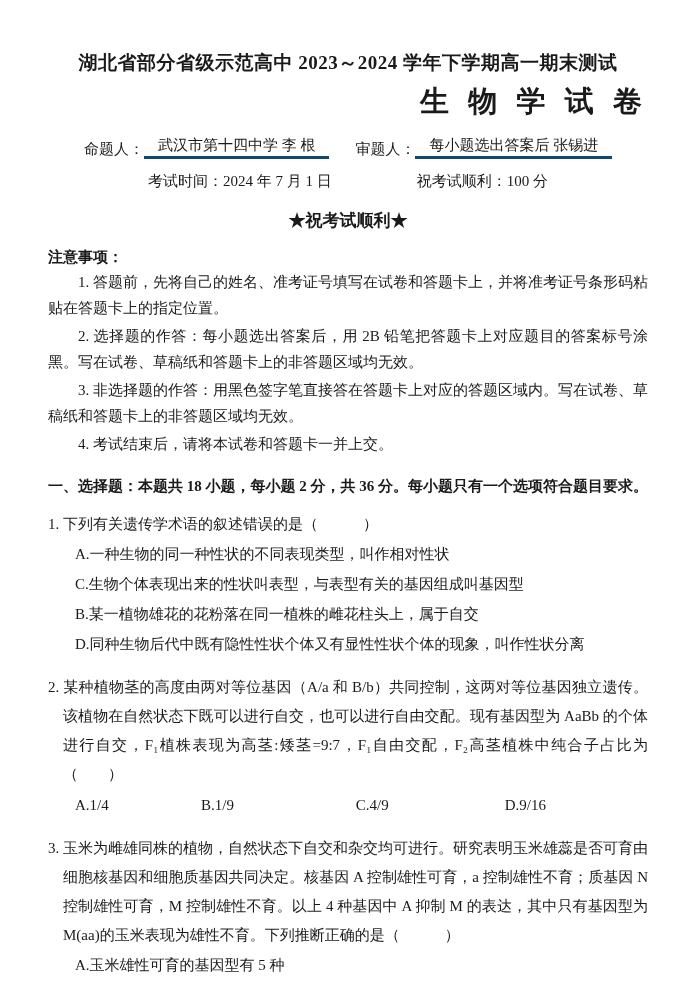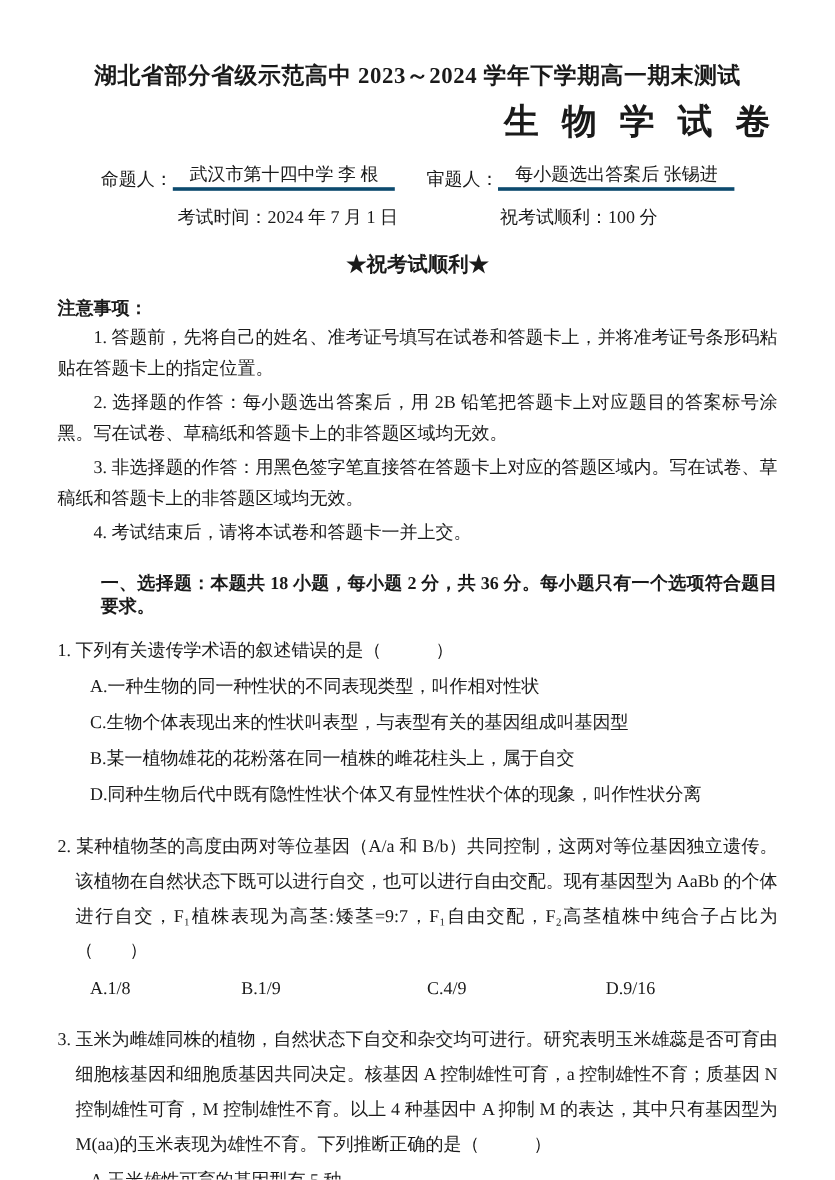--- a/index.html
+++ b/index.html
@@ -72,21 +72,20 @@
     line-height: 26px;
     text-indent: 2em;
     text-align: justify;
     margin: 2px 0 0 0;
   }
   .section-heading {
     font-size: 15px;
     font-weight: bold;
     margin-top: 20px;
     text-align: justify;
-    margin-left: 36px;
   }
   .question { margin-top: 14px; }
   .question-stem {
     font-size: 15px;
     line-height: 29px;
     text-align: justify;
     padding-left: 1em;
     text-indent: -1em;
     margin: 0;
   }
@@ -140,21 +139,21 @@
     <p class="question-stem">1. 下列有关遗传学术语的叙述错误的是（　　　）</p>
     <div class="option-block">A.一种生物的同一种性状的不同表现类型，叫作相对性状</div>
     <div class="option-block">C.生物个体表现出来的性状叫表型，与表型有关的基因组成叫基因型</div>
     <div class="option-block">B.某一植物雄花的花粉落在同一植株的雌花柱头上，属于自交</div>
     <div class="option-block">D.同种生物后代中既有隐性性状个体又有显性性状个体的现象，叫作性状分离</div>
   </div>
 
   <div class="question">
     <p class="question-stem">2. 某种植物茎的高度由两对等位基因（A/a 和 B/b）共同控制，这两对等位基因独立遗传。该植物在自然状态下既可以进行自交，也可以进行自由交配。现有基因型为 AaBb 的个体进行自交，F₁植株表现为高茎:矮茎=9:7，F₁自由交配，F₂高茎植株中纯合子占比为（　　）</p>
     <div class="options-row">
-      <span>A.1/8</span>
+      <span>A.1/4</span>
       <span>B.1/9</span>
       <span>C.4/9</span>
       <span>D.9/16</span>
     </div>
   </div>
 
   <div class="question">
     <p class="question-stem">3. 玉米为雌雄同株的植物，自然状态下自交和杂交均可进行。研究表明玉米雄蕊是否可育由细胞核基因和细胞质基因共同决定。核基因 A 控制雄性可育，a 控制雄性不育；质基因 N 控制雄性可育，M 控制雄性不育。以上 4 种基因中 A 抑制 M 的表达，其中只有基因型为 M(aa)的玉米表现为雄性不育。下列推断正确的是（　　　）</p>
     <div class="option-block">A.玉米雄性可育的基因型有 5 种</div>
     <div class="option-block">B.某雄性不育植株的父本一定含有 M</div>

